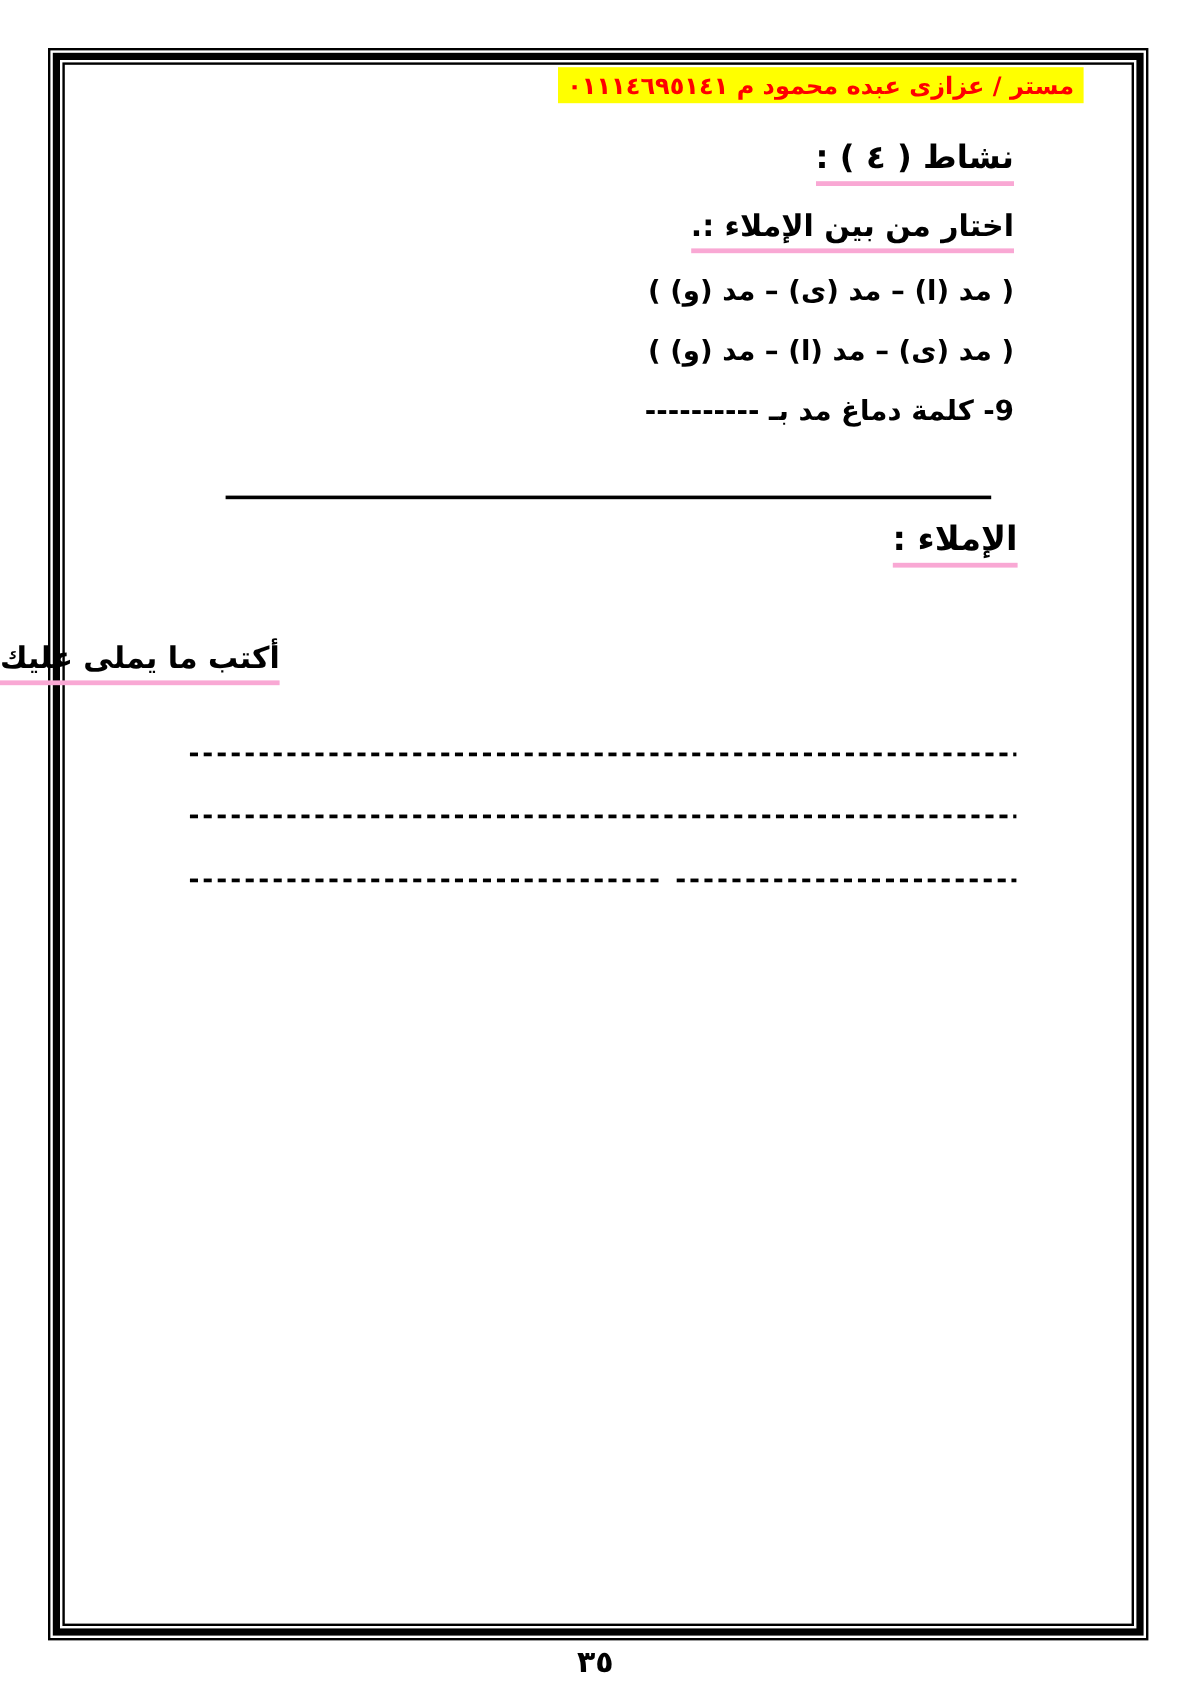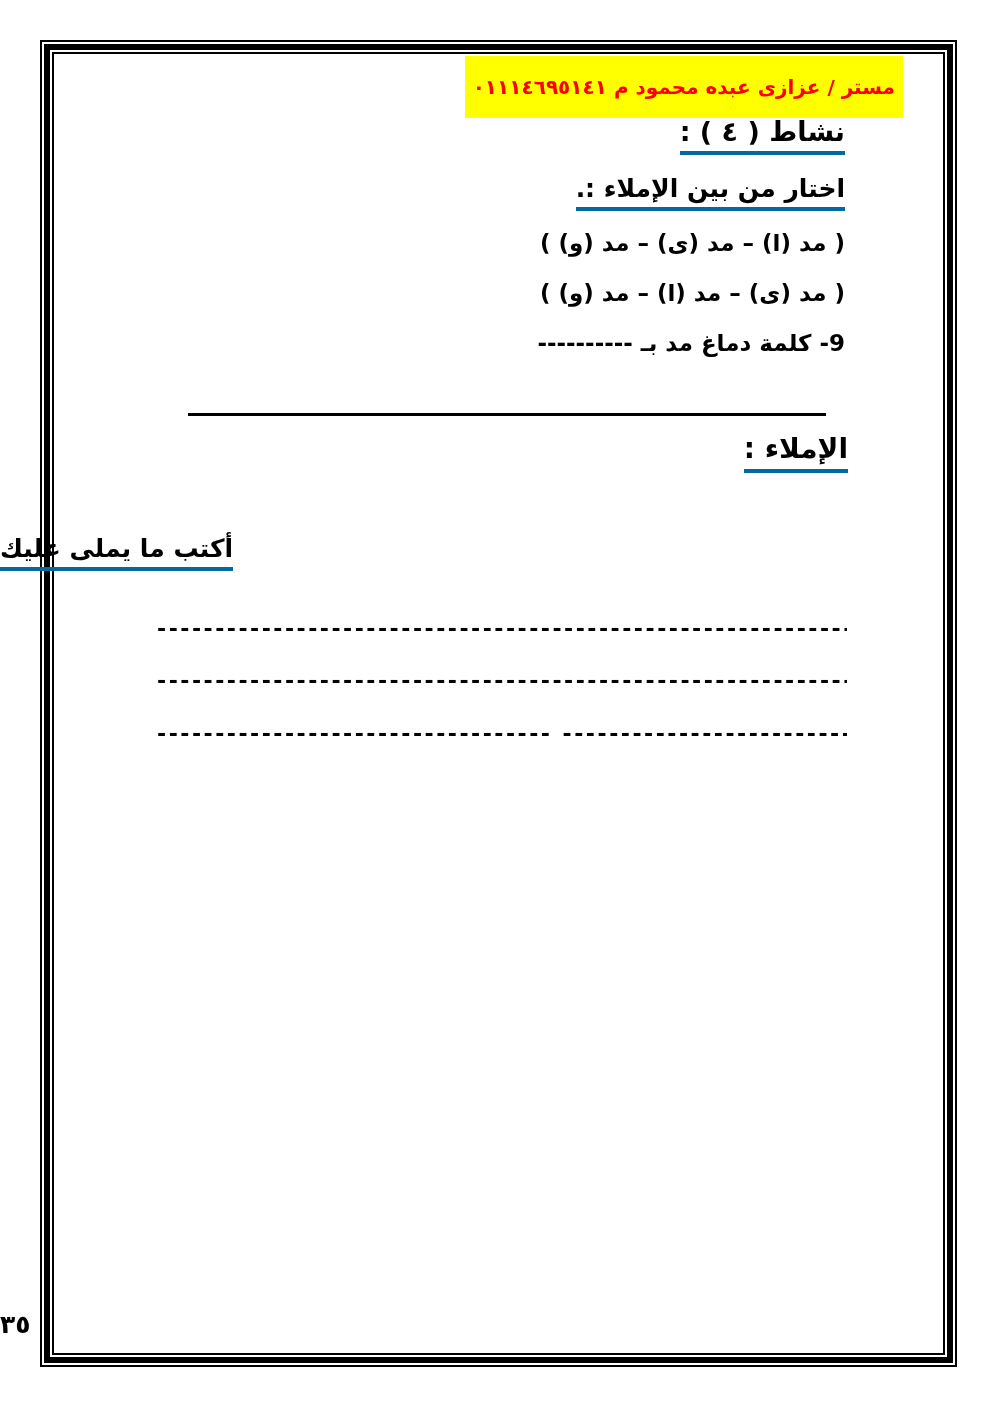--- a/index.html
+++ b/index.html
@@ -36,41 +36,41 @@
     border: 2px solid #000;
   }
   .header-highlight {
     position: absolute;
     top: 56px;
     right: 89px;
     background: #ffff00;
     color: #ff0000;
     font-size: 20px;
     line-height: 1.2;
-    padding: 19px 8px;
+    padding: 3px 8px;
     white-space: nowrap;
     direction: rtl;
   }
   .activity-title {
     position: absolute;
     top: 116px;
     right: 147px;
     font-size: 27px;
     direction: rtl;
   }
   .activity-instruction {
     position: absolute;
     top: 174px;
     right: 147px;
     font-size: 25px;
     direction: rtl;
   }
   .u {
     display: inline-block;
-    border-bottom: 4px solid #0369a1;
+    border-bottom: 4px solid #f9a8d4;
     padding-bottom: 4px;
   }
   .item-row {
     position: absolute;
     right: 147px;
     left: 198px;
     display: flex;
     direction: rtl;
     justify-content: space-between;
     align-items: center;
@@ -109,23 +109,24 @@
     height: 14px;
     font-size: 22px;
     line-height: 10px;
     letter-spacing: 2.5px;
     white-space: nowrap;
     overflow: hidden;
     direction: ltr;
   }
   .page-number {
     position: absolute;
-    top: 1310px;
+    top: 1370px;
     left: 0;
     width: 100%;
+    text-align: center;
     font-size: 25px;
     letter-spacing: 4px;
   }
 </style>
 </head>
 <body>
 
 <div class="page">
 
   <div class="frame-a">

